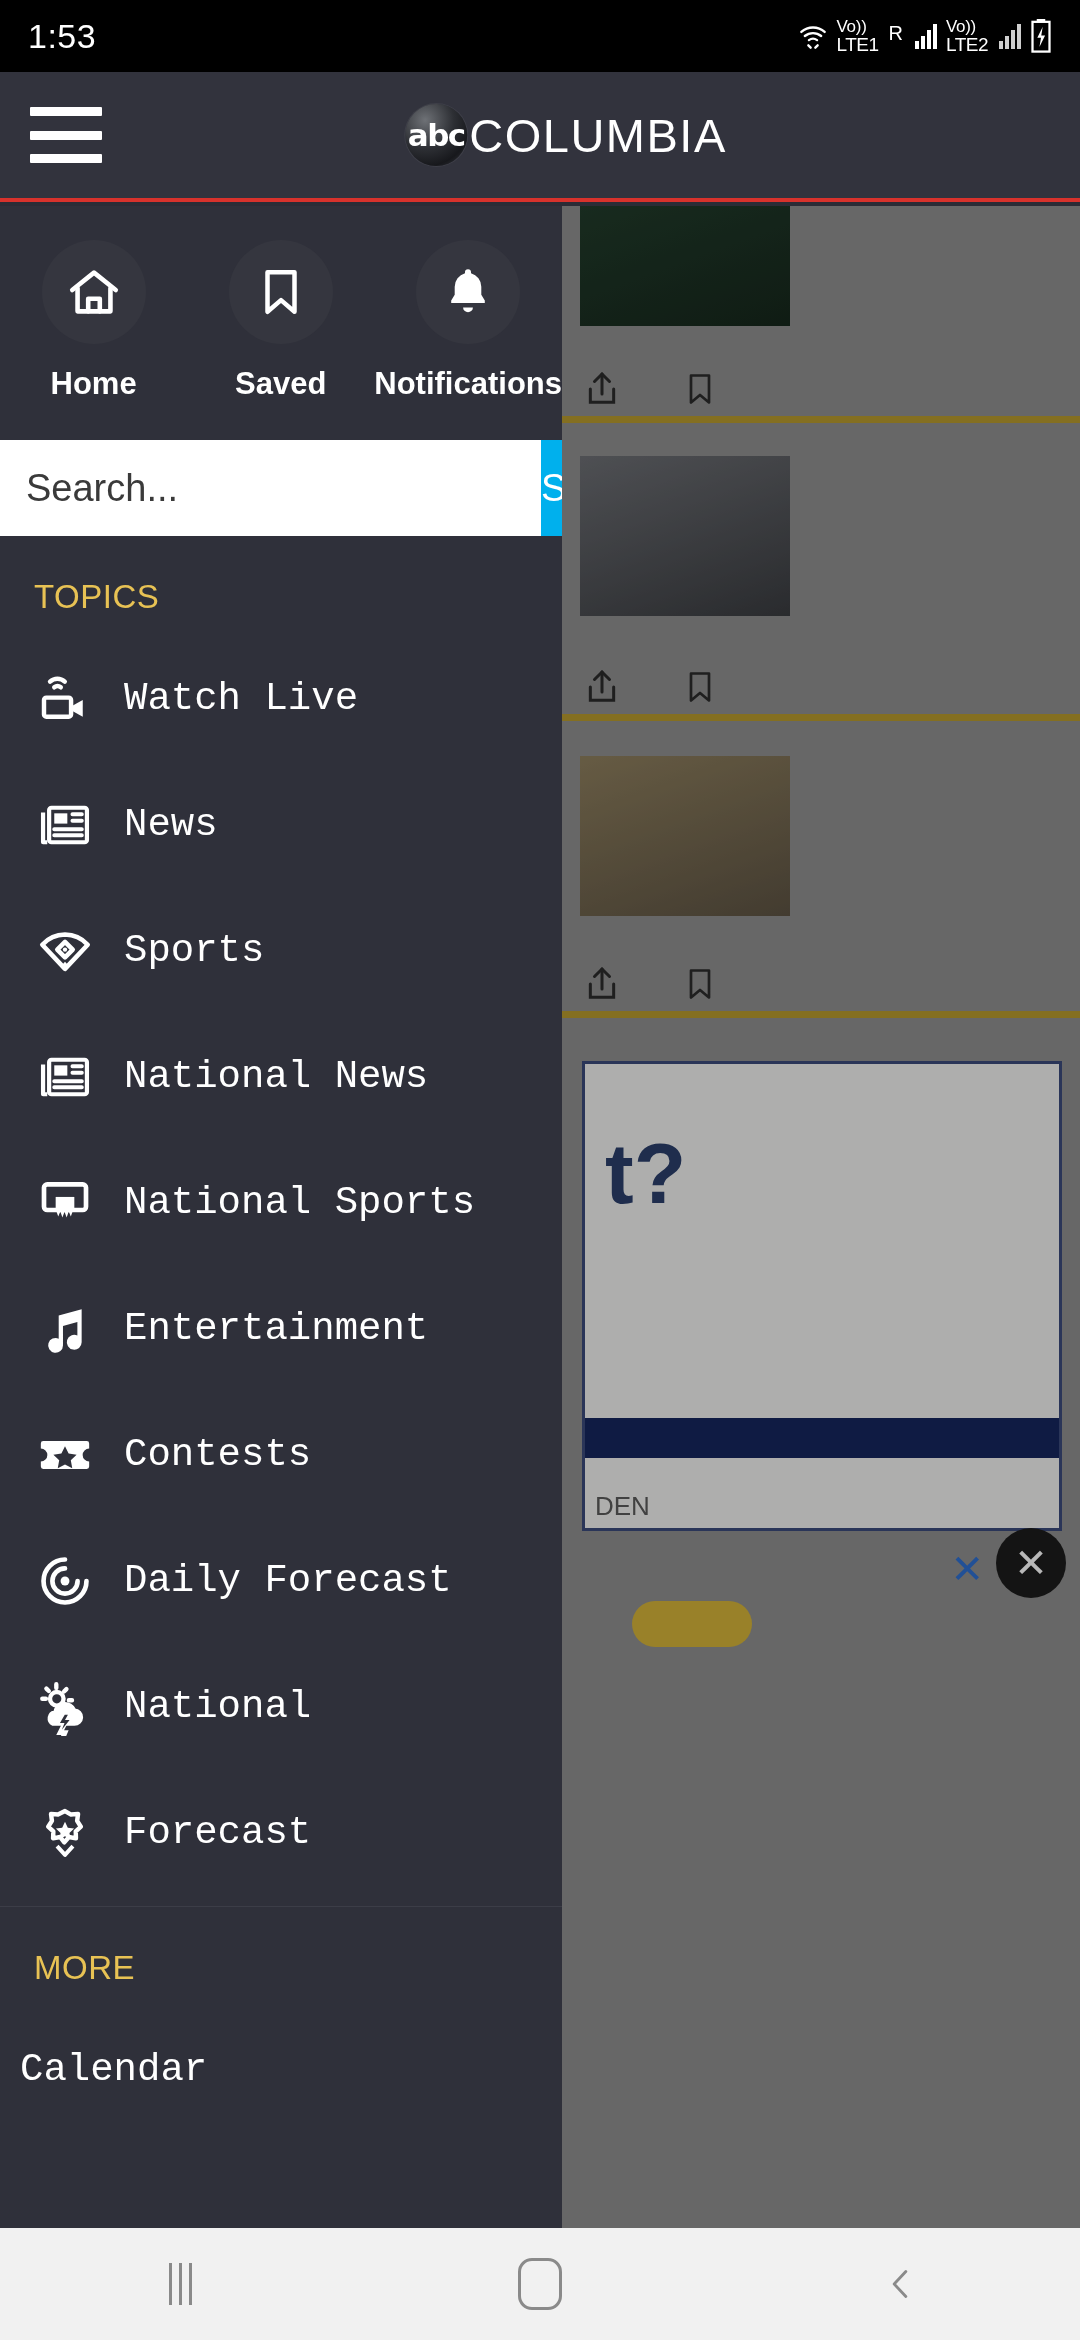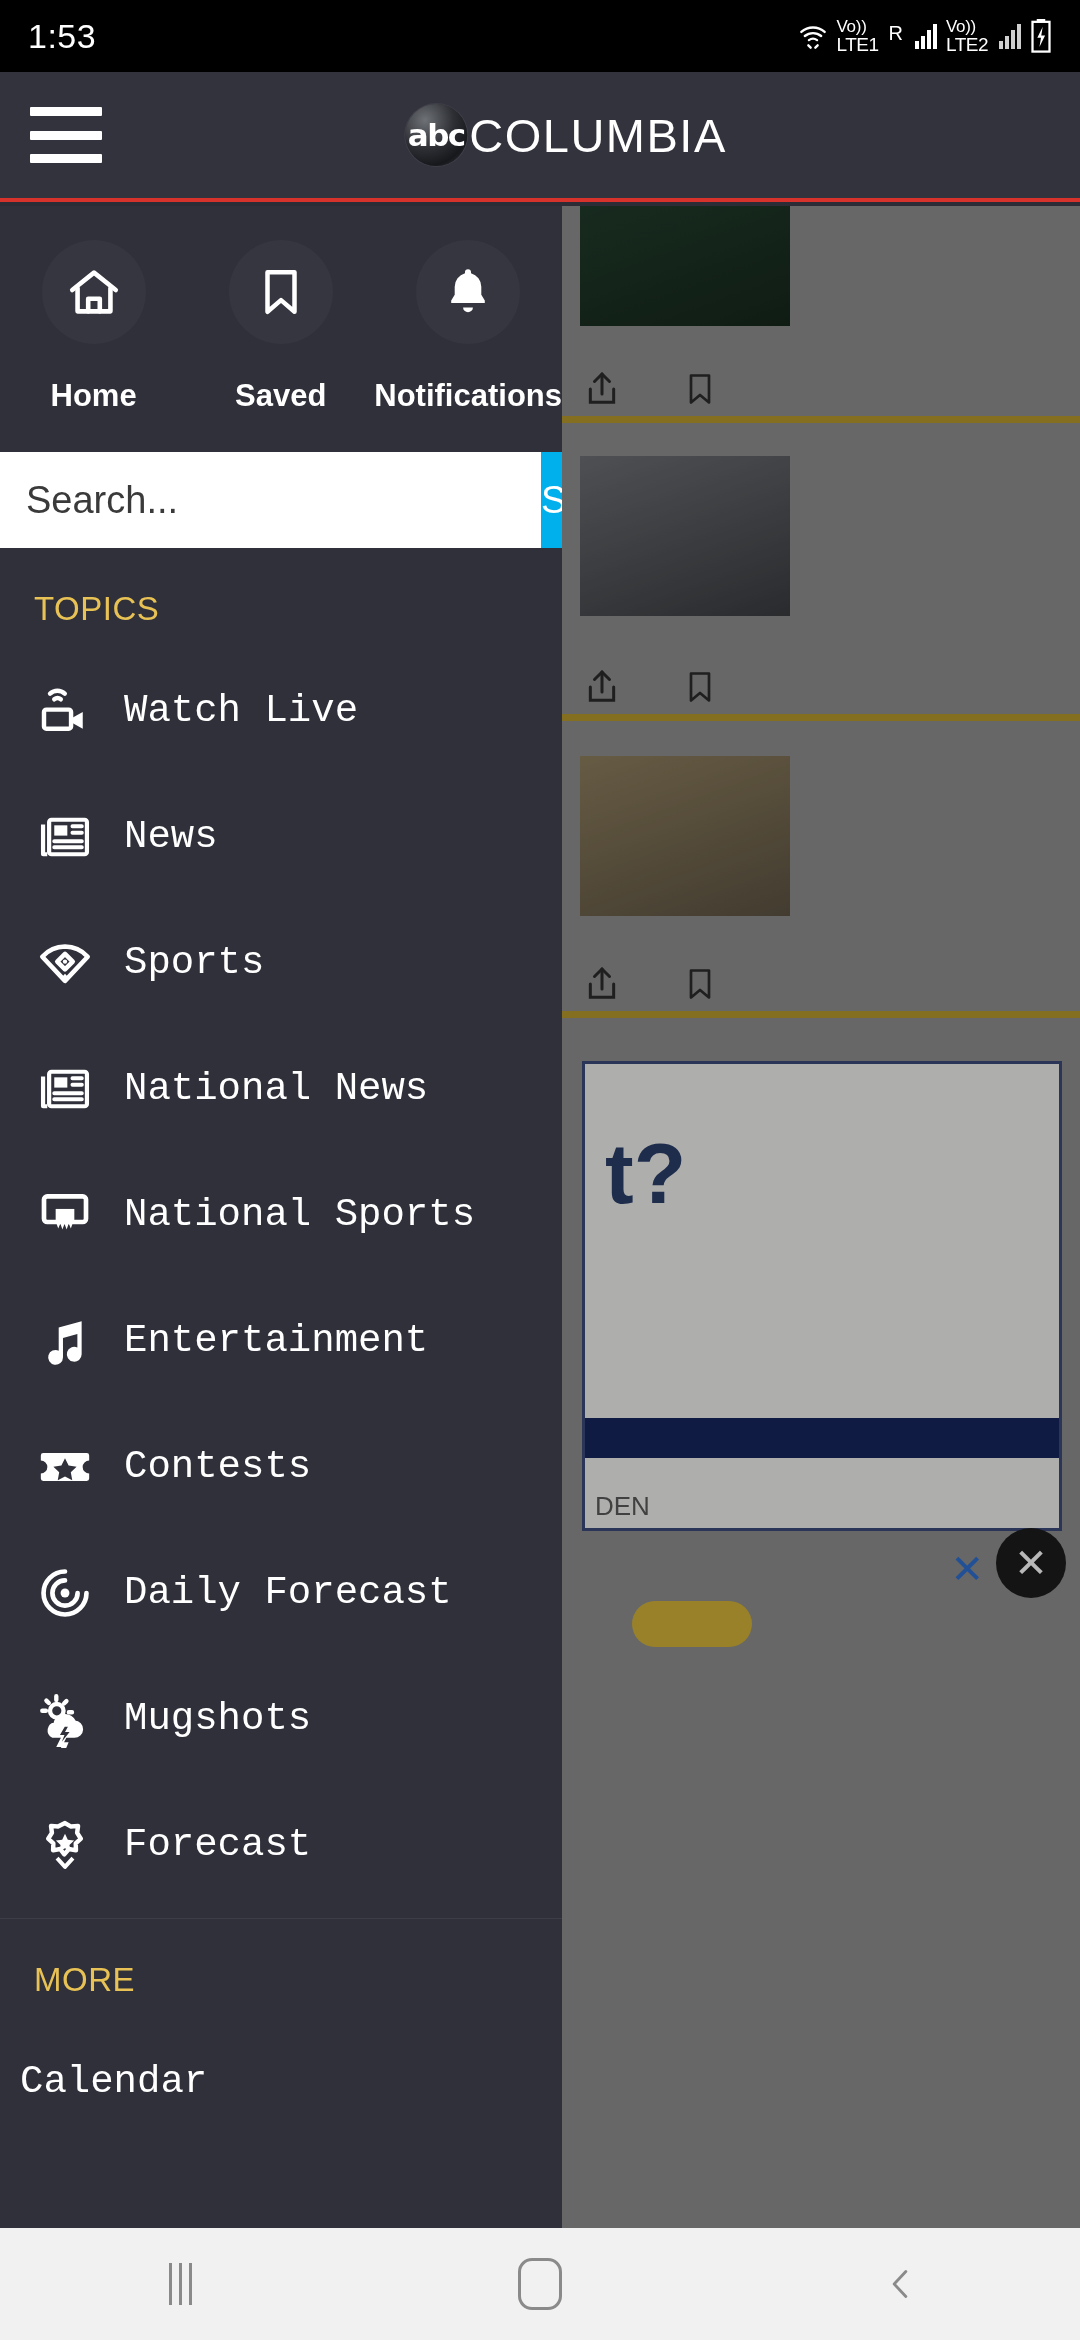--- a/index.html
+++ b/index.html
@@ -55,21 +55,21 @@
   .abc-circle b { color:#fff; font-size:31px; font-weight:700; letter-spacing:-1.5px;
     font-family:"DejaVu Sans", sans-serif; line-height:1; }
   .brand-name { color:#fff; font-size:47px; letter-spacing:1.5px; font-weight:300; }
 
   
   .drawer {
     position:absolute; left:0; top:206px; width:562px; height:2022px;
     background:#2f303a; overflow:hidden; z-index:5;
   }
   .quicknav { display:flex; padding:34px 0 26px 0; }
-  .qn-item { flex:1; display:flex; flex-direction:column; align-items:center; gap:34px; cursor:pointer; }
+  .qn-item { flex:1; display:flex; flex-direction:column; align-items:center; gap:22px; cursor:pointer; }
   .qn-circle { width:104px; height:104px; border-radius:50%; background:#35363f;
     display:flex; align-items:center; justify-content:center; }
   .qn-label { color:#fff; font-size:31px; font-weight:700; }
 
   
   .searchrow { display:flex; height:96px; margin-top:12px; }
   .search-input {
     flex:1; background:#fff; border:none; outline:none;
     font-size:38px; color:#333; padding:0 26px;
     font-family:"Liberation Sans", sans-serif;
@@ -368,21 +368,21 @@
     <div class="menu-item">
       <span class="mi-icon">
         <svg width="58" height="58" viewBox="0 0 24 24" fill="none" stroke="#fff" stroke-width="1.8" stroke-linecap="round">
           <path d="M8.4 2.6v1.5M4.3 4.4l1 1M2.6 8.6h1.5M12.6 4.6l-1 1M13.6 9.2h1.3"></path>
           <circle cx="8.6" cy="8.6" r="2.8"></circle>
           <path d="M7 19.2h8.8a3 3 0 0 0 .2-6 4.3 4.3 0 0 0-8.2.7A2.8 2.8 0 0 0 7 19.2z" fill="#fff" stroke="#fff" stroke-width="1.2"></path>
           <path d="M11.6 19.4l-1.6 3.2h2l-1 2.4" stroke="#fff" stroke-width="2"></path>
           <path d="M11.9 15.2l-2 3.4h1.9l-1.1 2.8 3.2-4h-1.9l1.2-2.2z" fill="#2f303a" stroke="none"></path>
         </svg>
       </span>
-      <span class="mi-label">Mugshots</span>
+      <span class="mi-label">National</span>
     </div>
 
     <div class="menu-item">
       <span class="mi-icon">
         <svg width="56" height="58" viewBox="0 0 24 24" fill="none" stroke="#fff" stroke-width="1.9" stroke-linejoin="round">
           <path d="M12 2.6l2.6 1.5 3-.3-.4 3 1.6 2.5-2.2 2 .1 3-3-.6-2 2.3-1.8-2.3-3 .6.1-3-2.2-2L6.4 6.8 6 3.8l3 .3z"></path>
           <path d="M12 7.2l1.2 2.5 2.7.4-2 1.9.5 2.7-2.4-1.3-2.4 1.3.5-2.7-2-1.9 2.7-.4z" fill="#fff" stroke="none"></path>
           <path d="M8.6 17.6l3.4 3.8 3.4-3.8" stroke-width="1.7"></path>
         </svg>
       </span>

